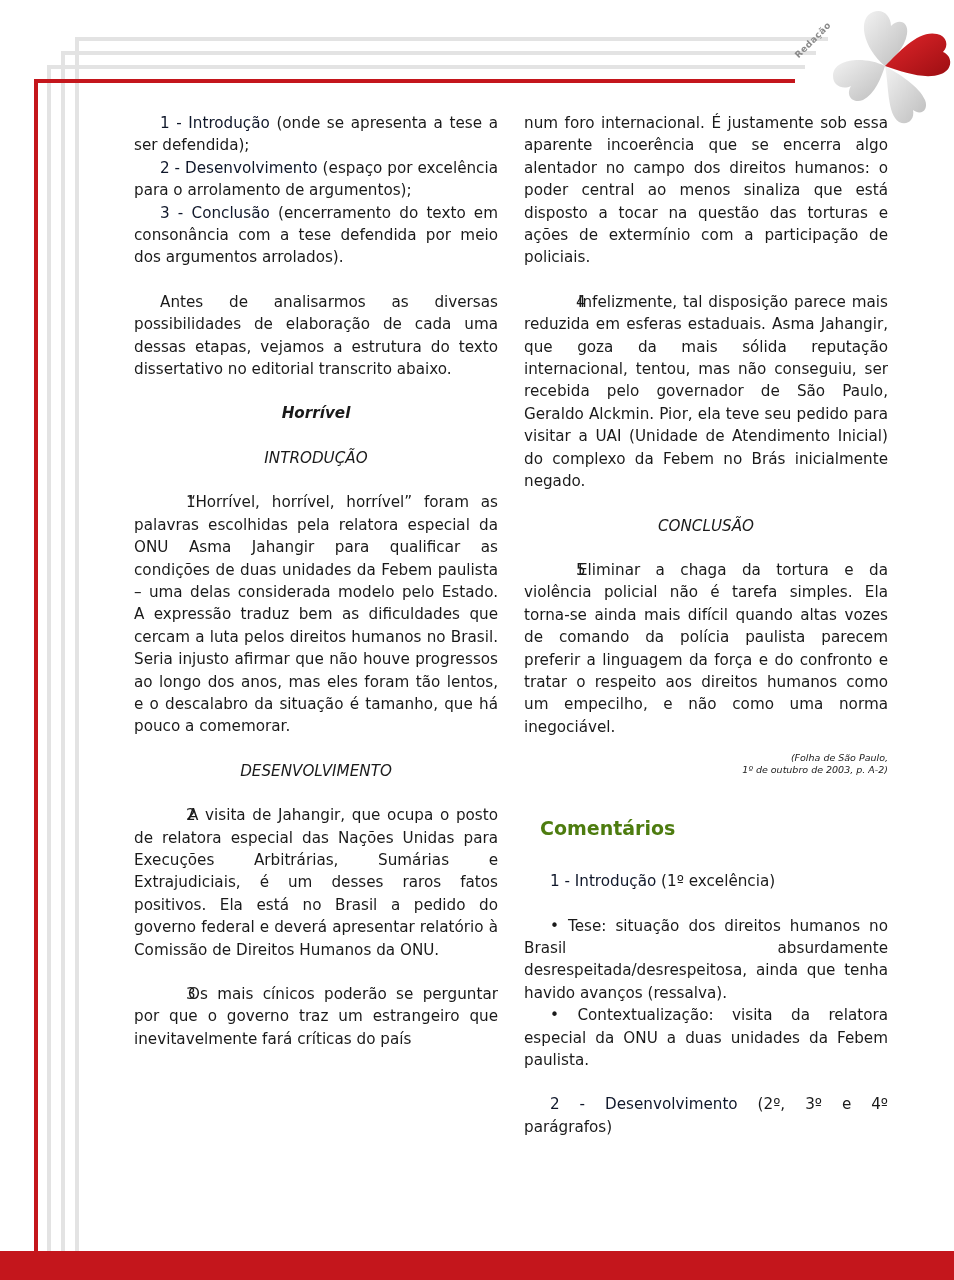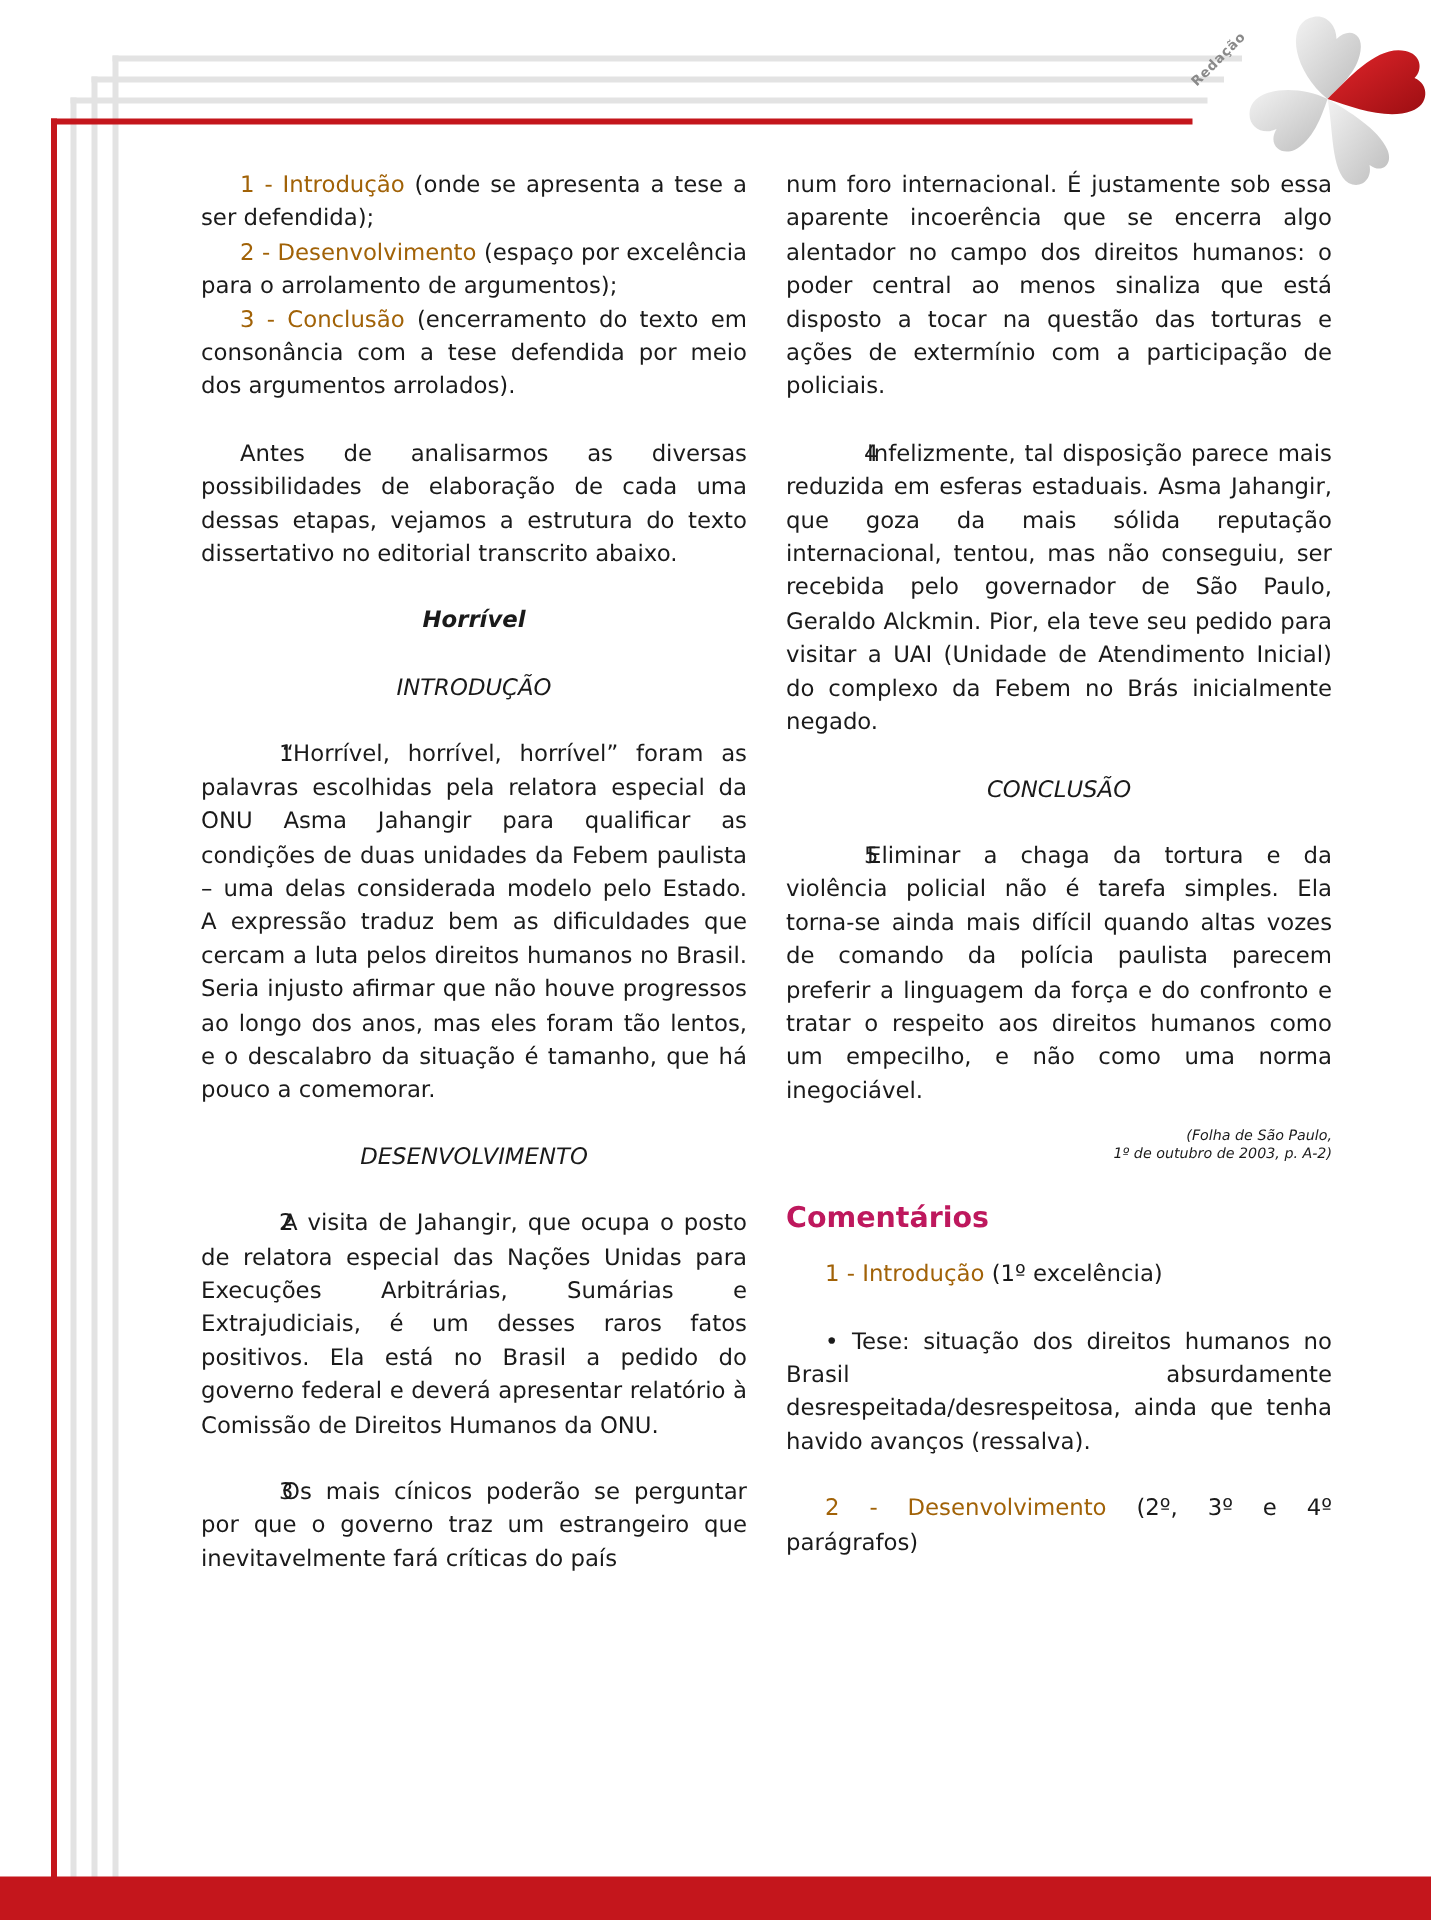--- a/index.html
+++ b/index.html
@@ -24,24 +24,24 @@
   }
 
   .col { position: absolute; top: 112px; width: 364px; font-size: 15.2px; line-height: 22.4px; }
   .col-left { left: 134px; }
   .col-right { left: 524px; }
   .p { margin: 0; text-align: justify; text-indent: 26px; hyphens: manual; }
   .p.noindent { text-indent: 0; }
   .gap { height: 22px; }
   .center { text-align: center; text-indent: 0; margin: 0; font-style: italic; }
   .bold { font-weight: bold; }
-  .link { color: #a16207; }
+  .link { color: #0f172a; }
   .num { display: inline-block; width: 28px; }
   .source { font-size: 9.5px; line-height: 12px; font-style: italic; text-align: right; margin: 0; }
-  .section-title { font-size: 19px; font-weight: bold; color: #be185d; margin: 0; line-height: 24px; }
+  .section-title { font-size: 19px; font-weight: bold; color: #4d7c0f; margin: 16px; line-height: 24px; }
 </style>
 </head>
 <body>
 
 <div class="frame-line grey-h" style="left:75px; top:37px; width:753px;"></div>
 <div class="frame-line grey-v" style="left:75px; top:37px; height:1243px;"></div>
 <div class="frame-line grey-h" style="left:61px; top:51px; width:755px;"></div>
 <div class="frame-line grey-v" style="left:61px; top:51px; height:1229px;"></div>
 <div class="frame-line grey-h" style="left:47px; top:65px; width:758px;"></div>
 <div class="frame-line grey-v" style="left:47px; top:65px; height:1215px;"></div>
@@ -99,15 +99,16 @@
   <p class="p"><span class="num">5</span><span>Eliminar a chaga da tortura e da violência policial não é tarefa simples. Ela torna-se ainda mais difícil quando altas vozes de comando da polícia paulista parecem preferir a linguagem da força e do confronto e tratar o respeito aos direitos humanos como um empecilho, e não como uma norma inegociável.</span></p>
   <div style="height:14px"></div>
   <p class="source">(Folha de São Paulo,</p>
   <p class="source">1º de outubro de 2003, p. A-2)</p>
   <div style="height:24px"></div>
   <p class="section-title">Comentários</p>
   <div style="height:14px"></div>
   <p class="p"><span class="link">1 - Introdução</span><span> (1º excelência)</span></p>
   <div class="gap"></div>
   <p class="p">• Tese: situação dos direitos humanos no Brasil absurdamente desrespeitada/desrespeitosa, ainda que tenha havido avanços (ressalva).</p>
+  <p class="p">• Contextualização: visita da relatora especial da ONU a duas unidades da Febem paulista.</p>
   <div class="gap"></div>
   <p class="p"><span class="link">2 - Desenvolvimento</span><span> (2º, 3º e 4º parágrafos)</span></p>
 </div>
 
 </body></html>

